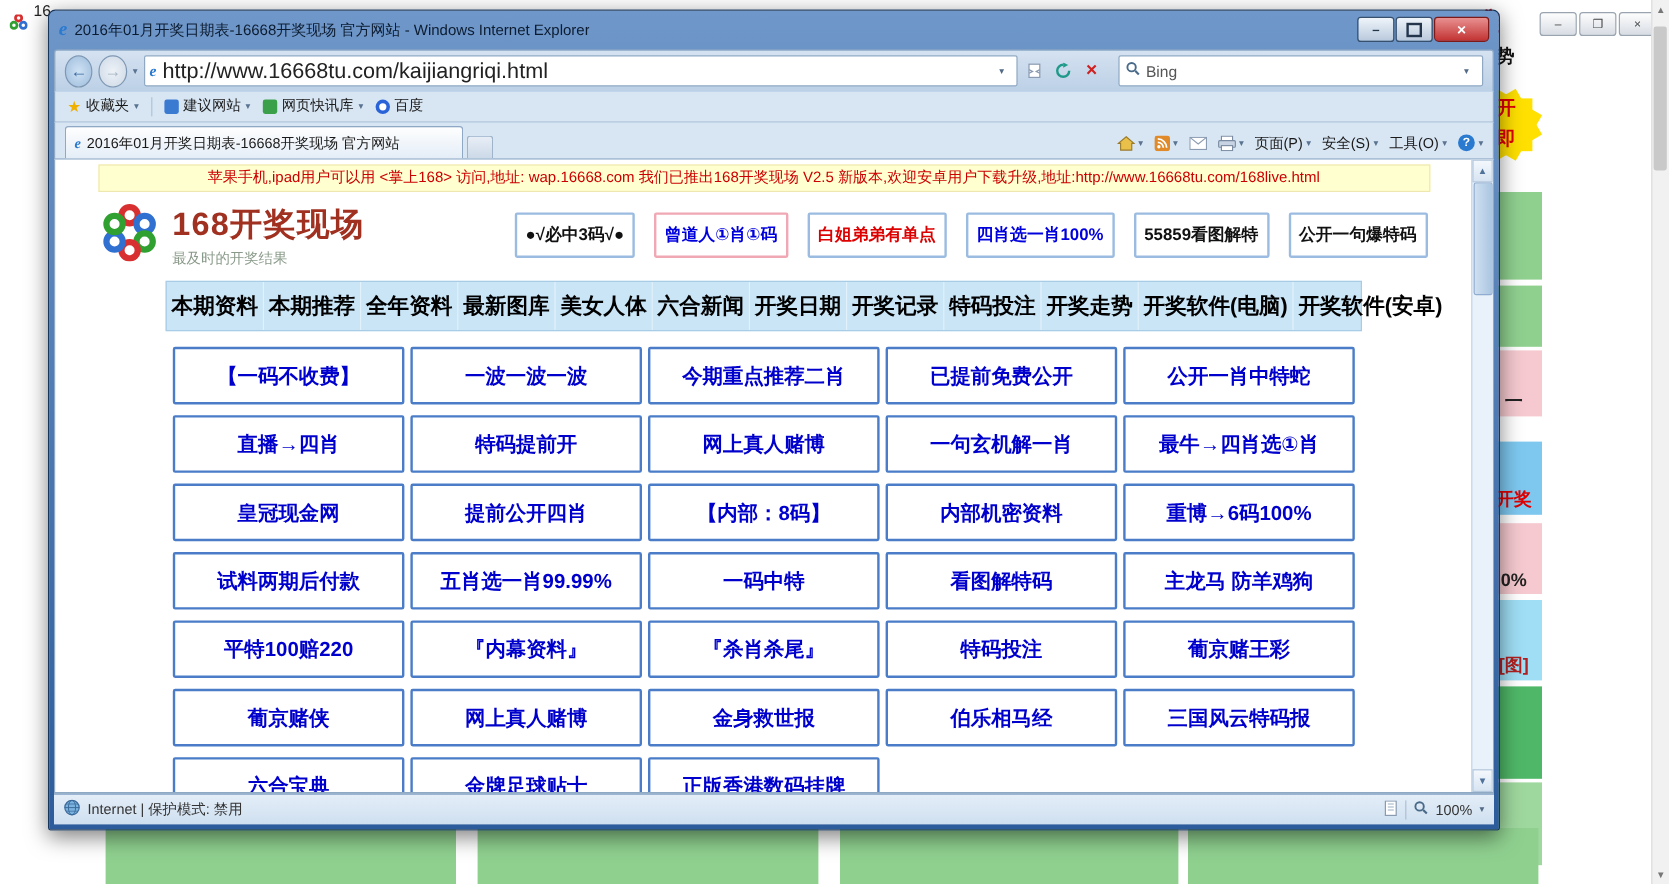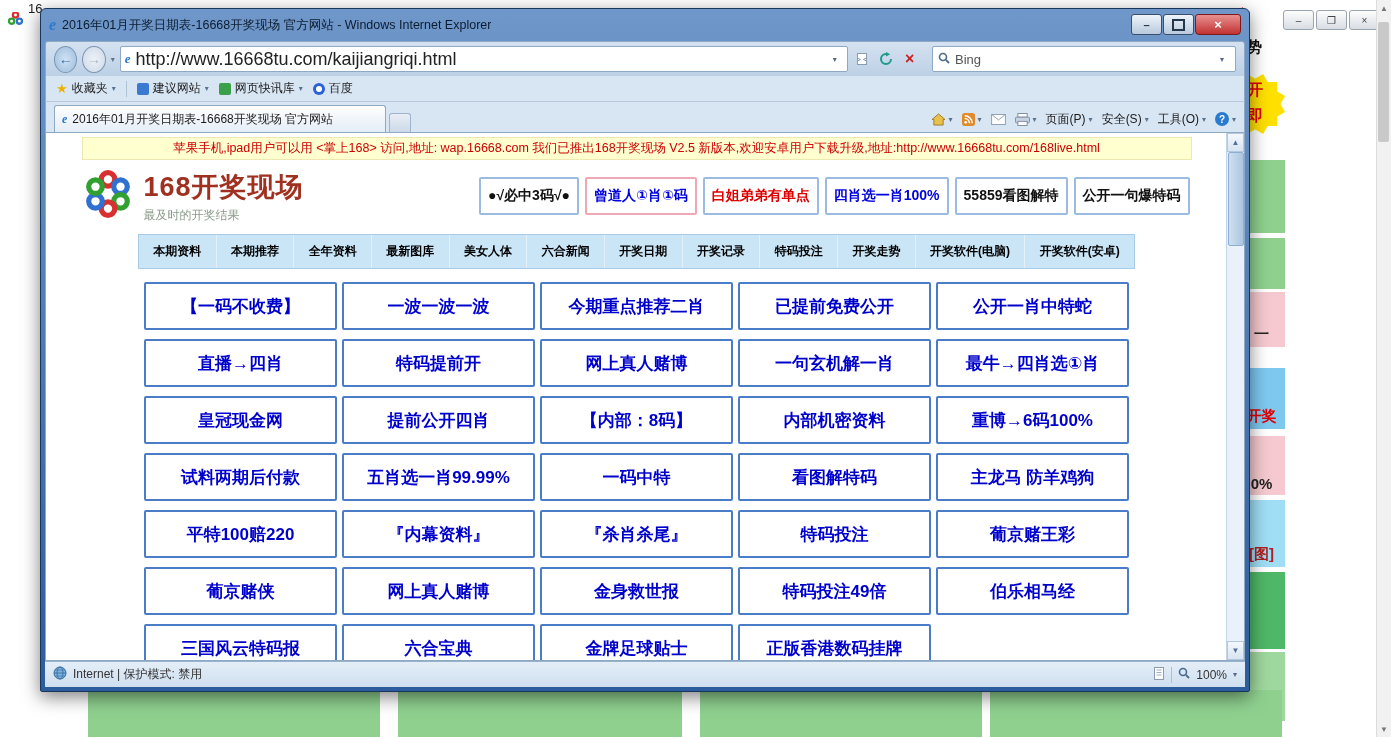--- a/index.html
+++ b/index.html
@@ -81,26 +81,26 @@
   
   .content{flex:1;background:#fff;border:1px solid #8fa9c4;border-top:none;position:relative;overflow:hidden;padding-right:17px}
   .content-inner{width:1110px;margin:0 auto}
   .banner{margin-top:4px;background:#ffffd0;border:1px solid #eee8b0;color:#cc0000;font-size:12.5px;height:21px;
           line-height:20px;text-align:center;white-space:nowrap;overflow:hidden}
   .logo-row{display:flex;align-items:center;height:72px;padding:0 2px}
   .logo-mark{flex:0 0 48px}
   .logo-text{margin-left:12px}
   .logo-title{font-size:27px;font-weight:bold;color:#a03020;letter-spacing:1px}
   .logo-sub{font-size:12px;color:#8a9a8a;margin-top:2px}
-  .header-btns{margin-left:auto;display:flex;gap:6px}
+  .header-btns{margin-left:auto;display:flex;gap:16px}
   .hbtn{border:2px solid #9bbce0;background:#fff;font-size:14px;font-weight:bold;padding:8px 7px;white-space:nowrap;border-radius:2px}
   .hb0{color:#111}.hb1{color:#0000dd;border-color:#f0a8b4}.hb2{color:#dd0000}.hb3{color:#0000dd}.hb4{color:#111}.hb5{color:#111}
 
   .main-nav{width:995px;margin:2px auto 0;background:#c9e5f6;border:1px solid #a8cce6;display:flex}
-  .nav-item{flex:1 1 auto;text-align:center;font-size:12px;font-weight:bold;color:#000;padding:8px 4px;
+  .nav-item{flex:1 1 auto;text-align:center;font-size:18px;font-weight:bold;color:#000;padding:8px 4px;
             border-right:1px solid #e2f1fa;white-space:nowrap}
   .nav-item:last-child{border-right:none}
 
   .grid{width:985px;margin:13px auto 0;display:grid;grid-template-columns:repeat(5,193px);column-gap:5px;row-gap:9px}
   .gcell{height:44px;border:2px solid #4a7cc7;border-radius:2px;background:#fff;display:flex;align-items:center;
          justify-content:center;font-size:17px;font-weight:bold;color:#0000cc;white-space:nowrap;overflow:hidden}
 
   .vscroll{position:absolute;right:0;top:0;bottom:0;width:17px;background:#e9f1fa;border-left:1px solid #c2d5e8}
   .vs-arr{height:17px;display:flex;align-items:center;justify-content:center;font-size:8px;color:#50central}
   .vs-arr{color:#50719a;background:linear-gradient(#f4f8fc,#d7e4f2);border:1px solid #b4c8dd}
@@ -353,21 +353,20 @@
         <div class="gcell">看图解特码</div>
         <div class="gcell">主龙马 防羊鸡狗</div>
         <div class="gcell">平特100赔220</div>
         <div class="gcell">『内幕资料』</div>
         <div class="gcell">『杀肖杀尾』</div>
         <div class="gcell">特码投注</div>
         <div class="gcell">葡京赌王彩</div>
         <div class="gcell">葡京赌侠</div>
         <div class="gcell">网上真人赌博</div>
         <div class="gcell">金身救世报</div>
-        <div class="gcell">特码投注49倍</div>
         <div class="gcell">伯乐相马经</div>
         <div class="gcell">三国风云特码报</div>
         <div class="gcell">六合宝典</div>
         <div class="gcell">金牌足球贴士</div>
         <div class="gcell">正版香港数码挂牌</div>
 
       </div>
     </div>
 
     <div class="vscroll">

